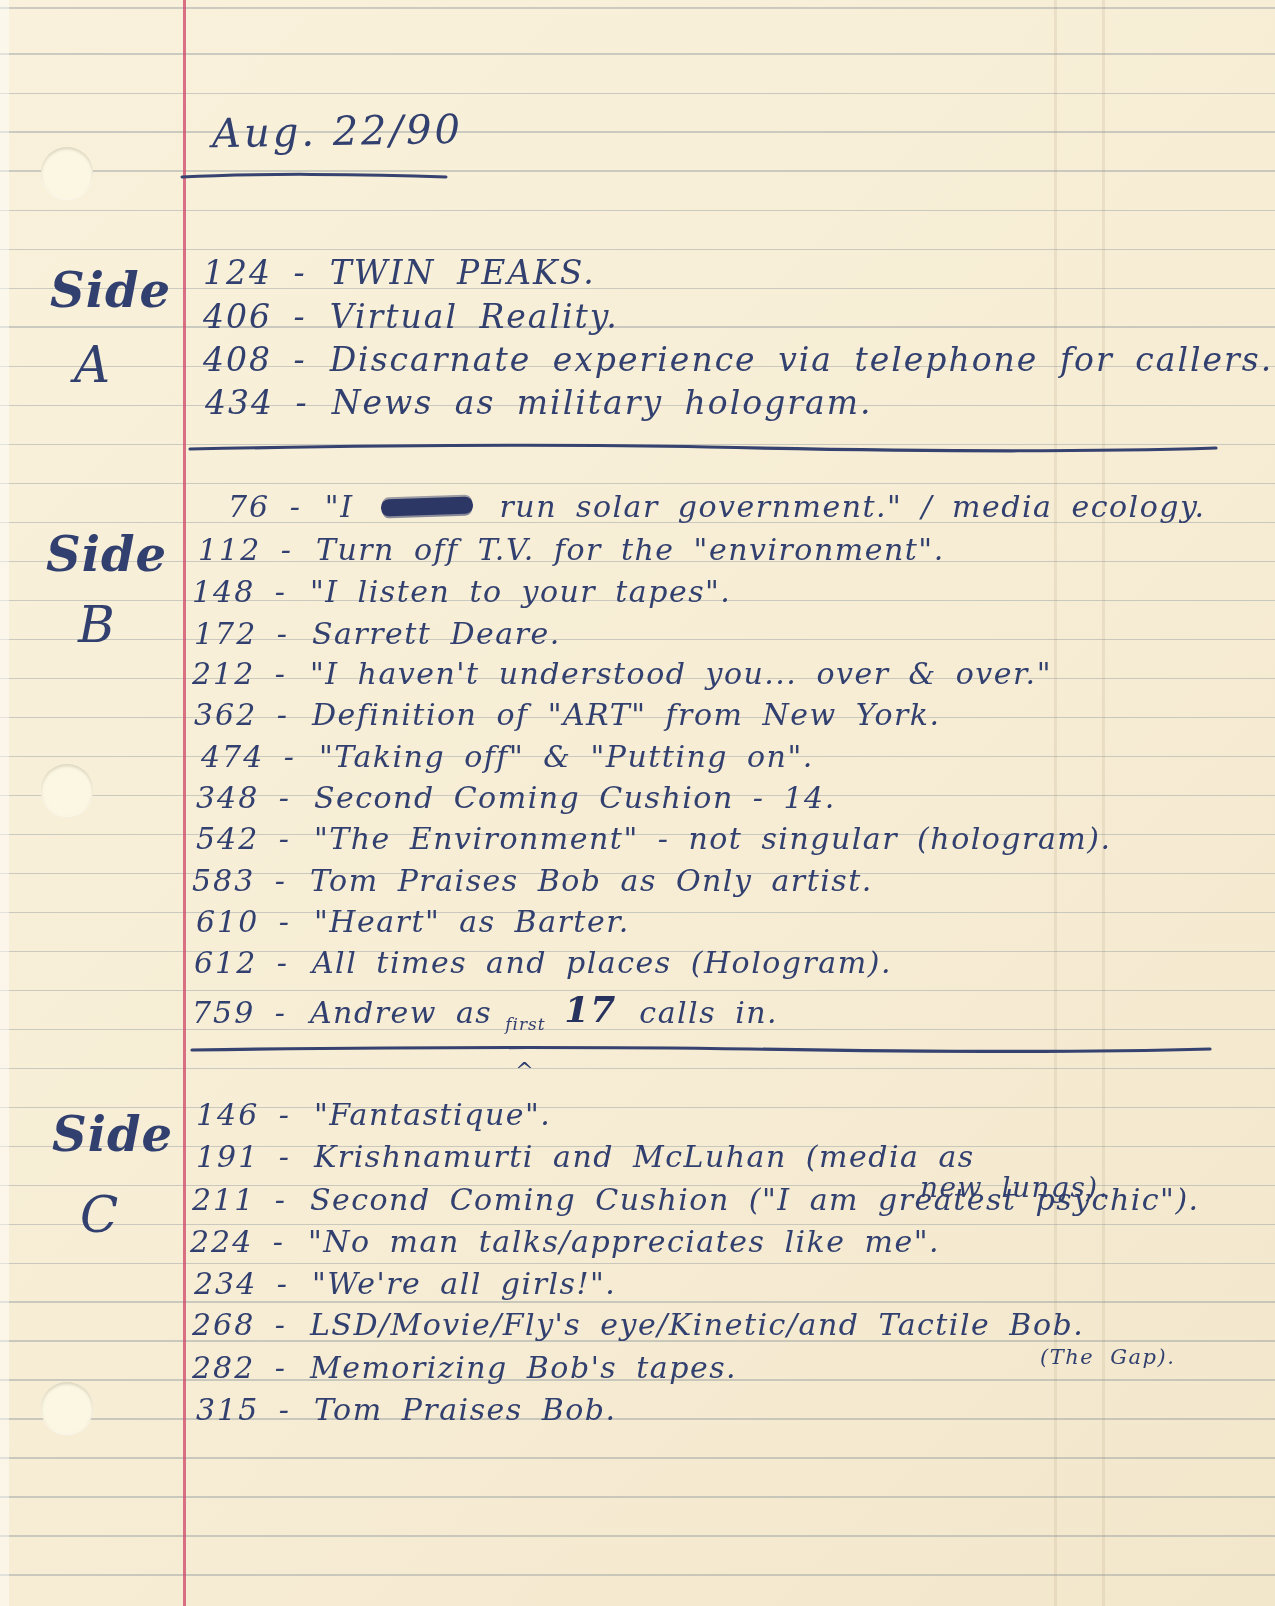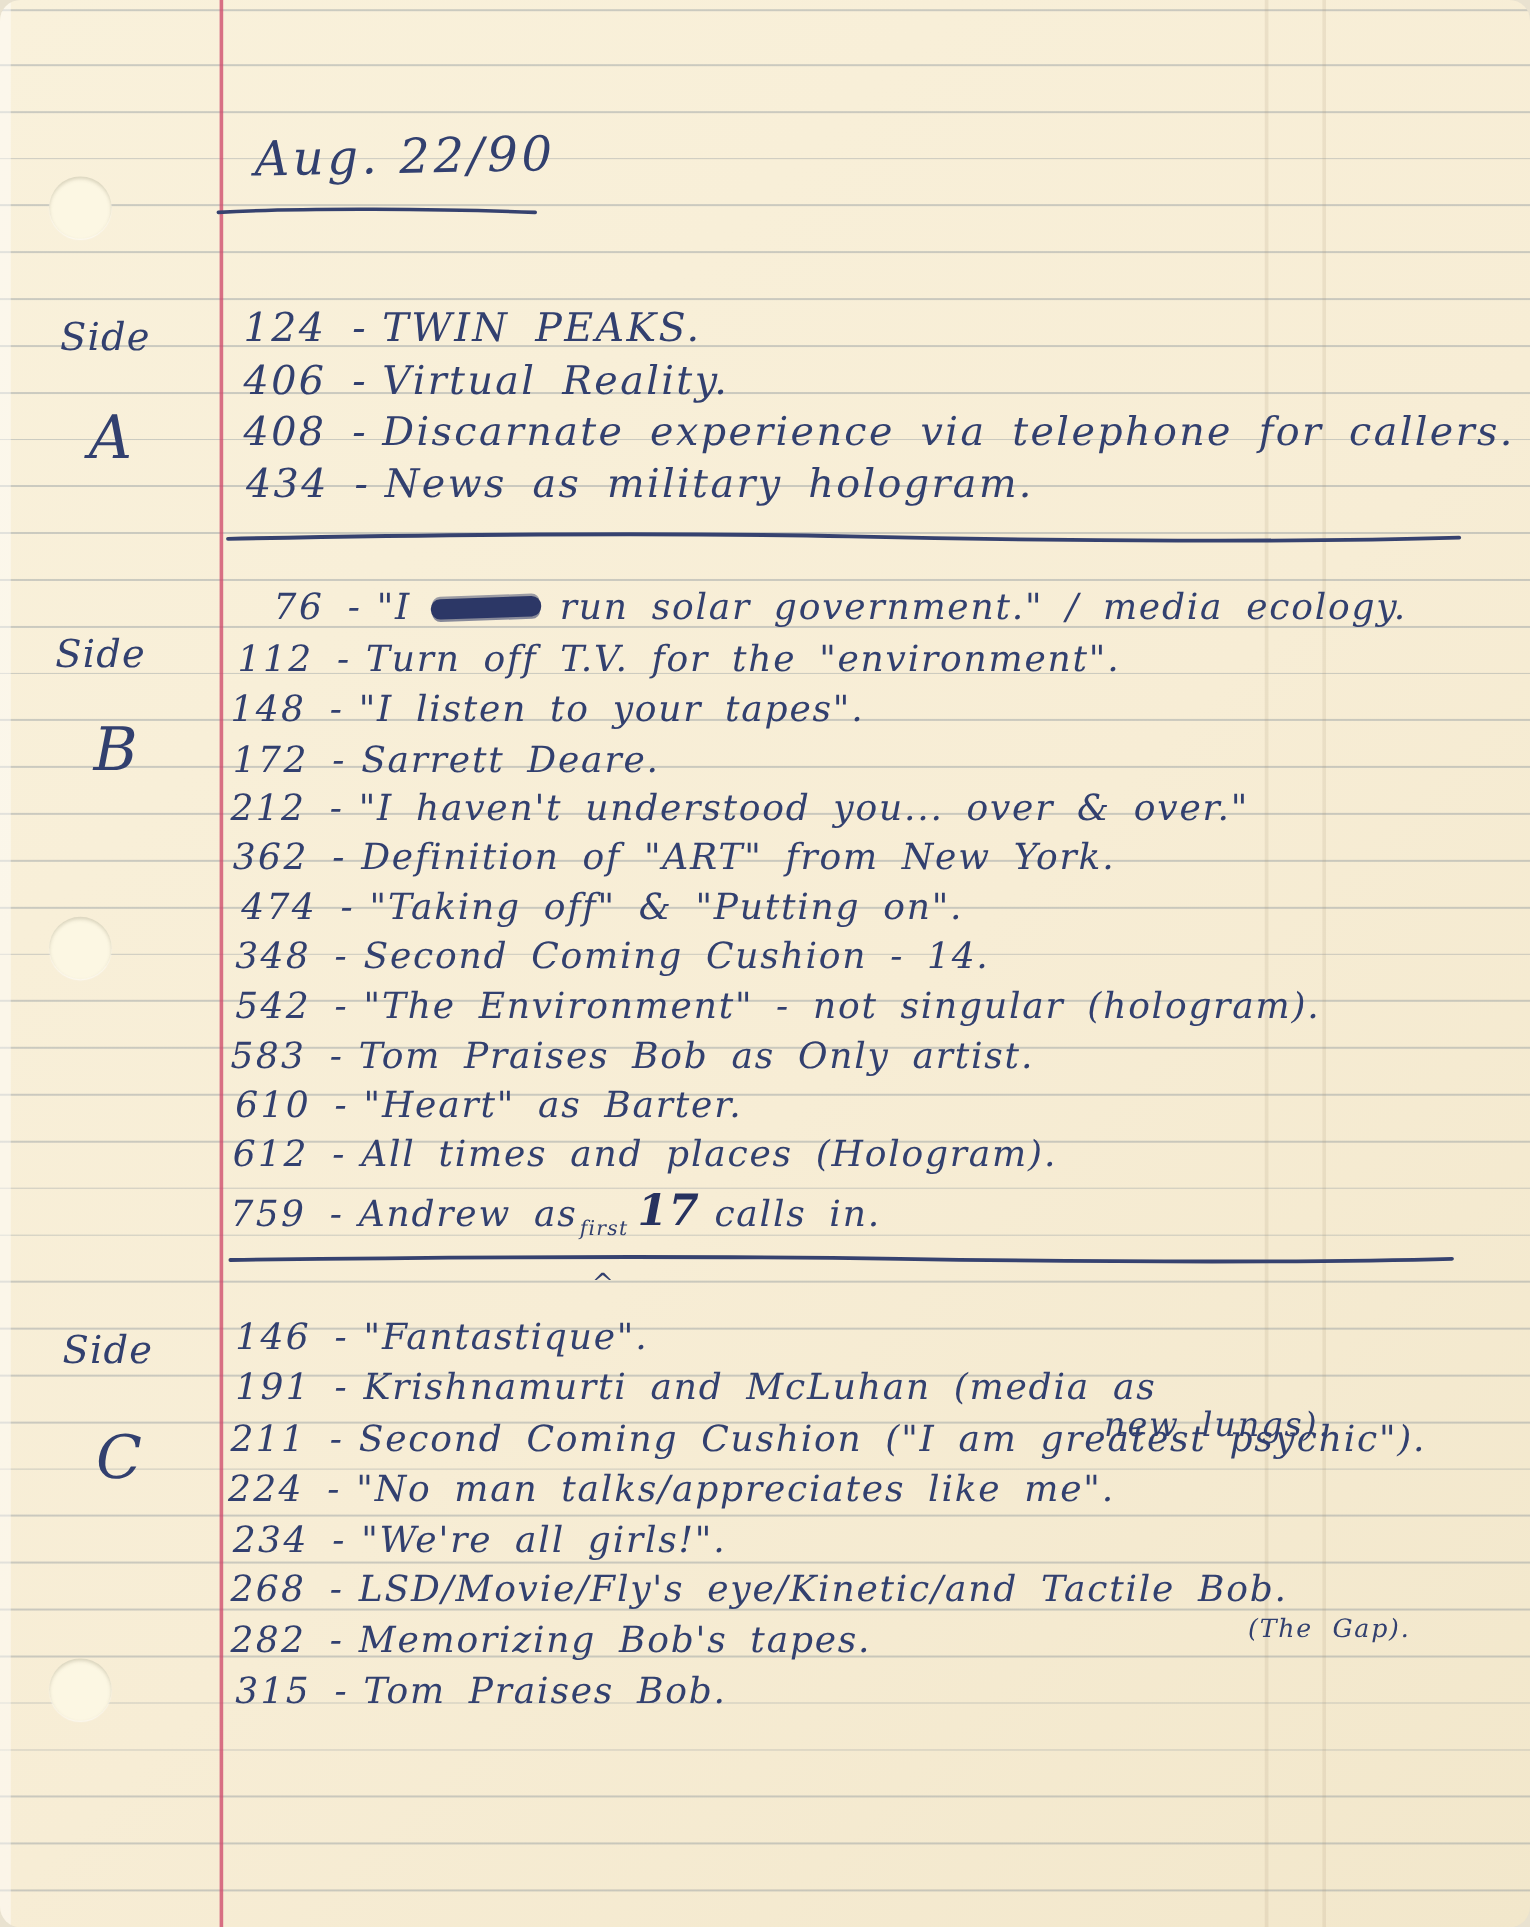--- a/index.html
+++ b/index.html
@@ -4,33 +4,32 @@
 <style>
   html,body{margin:0;padding:0;background:#e9e2d0;}
   .page{
     position:relative;width:1275px;height:1606px;overflow:hidden;
     background:
       repeating-linear-gradient(to bottom, transparent 0px, transparent 37.5px, rgba(128,140,150,.38) 37.5px, rgba(128,140,150,.38) 39px),
       linear-gradient(135deg,#f9f1db 0%,#f7edd5 55%,#f2e7cb 100%);
     background-position:0 16px, 0 0;
     font-family:"DejaVu Serif","Liberation Serif",serif;
     color:#32406f;
-    border-radius:17px;
   }
   .margin-line{position:absolute;top:0;bottom:0;left:183px;width:3px;background:#cf4f6e;opacity:.8;}
   .crease{position:absolute;top:0;bottom:0;width:3px;background:rgba(165,150,120,.16);}
   .edge-light{position:absolute;top:0;bottom:0;left:0;width:9px;background:rgba(255,255,255,.45);}
   .hole{position:absolute;left:41px;width:52px;height:52px;border-radius:50%;
     background:#fcf7e3;box-shadow:inset 0 2px 3px rgba(120,110,80,.25), 0 1px 1px rgba(255,255,255,.6);}
   .ink{color:#32406f;}
   .date{position:absolute;left:212px;top:108px;font-size:40px;font-style:italic;letter-spacing:3px;transform:rotate(-1deg);}
   .date-underline{position:absolute;left:180px;top:168px;}
-  .side-word{position:absolute;font-size:32px;font-style:italic;letter-spacing:1px;}
+  .side-word{position:absolute;font-size:48px;font-style:italic;letter-spacing:1px;font-weight:bold;}
   .side-letter{position:absolute;font-size:50px;font-style:italic;}
-  .line{position:absolute;display:flex;gap:12px;white-space:nowrap;font-style:italic;}
+  .line{position:absolute;display:flex;gap:23px;white-space:nowrap;font-style:italic;}
   .line.a{font-size:33px;letter-spacing:2px;word-spacing:9px;}
   .line.b,.line.c{font-size:30px;letter-spacing:1.5px;word-spacing:8px;align-items:flex-end;}
   .num{letter-spacing:2px;}
   .divider{position:absolute;}
   .blot{display:inline-block;align-self:center;width:92px;height:17px;margin:0 4px;
     background:#2c3766;border-radius:8px;transform:rotate(-2deg);
     box-shadow:0 3px 0 -1px rgba(44,55,102,.55), 0 -3px 0 -1px rgba(44,55,102,.45);}
   .ins{position:relative;width:26px;display:inline-block;}
   .ins-word{position:absolute;top:-16px;left:-10px;font-size:17px;letter-spacing:1px;}
   .ins-caret{position:absolute;top:28px;left:0px;font-size:22px;font-style:normal;}

